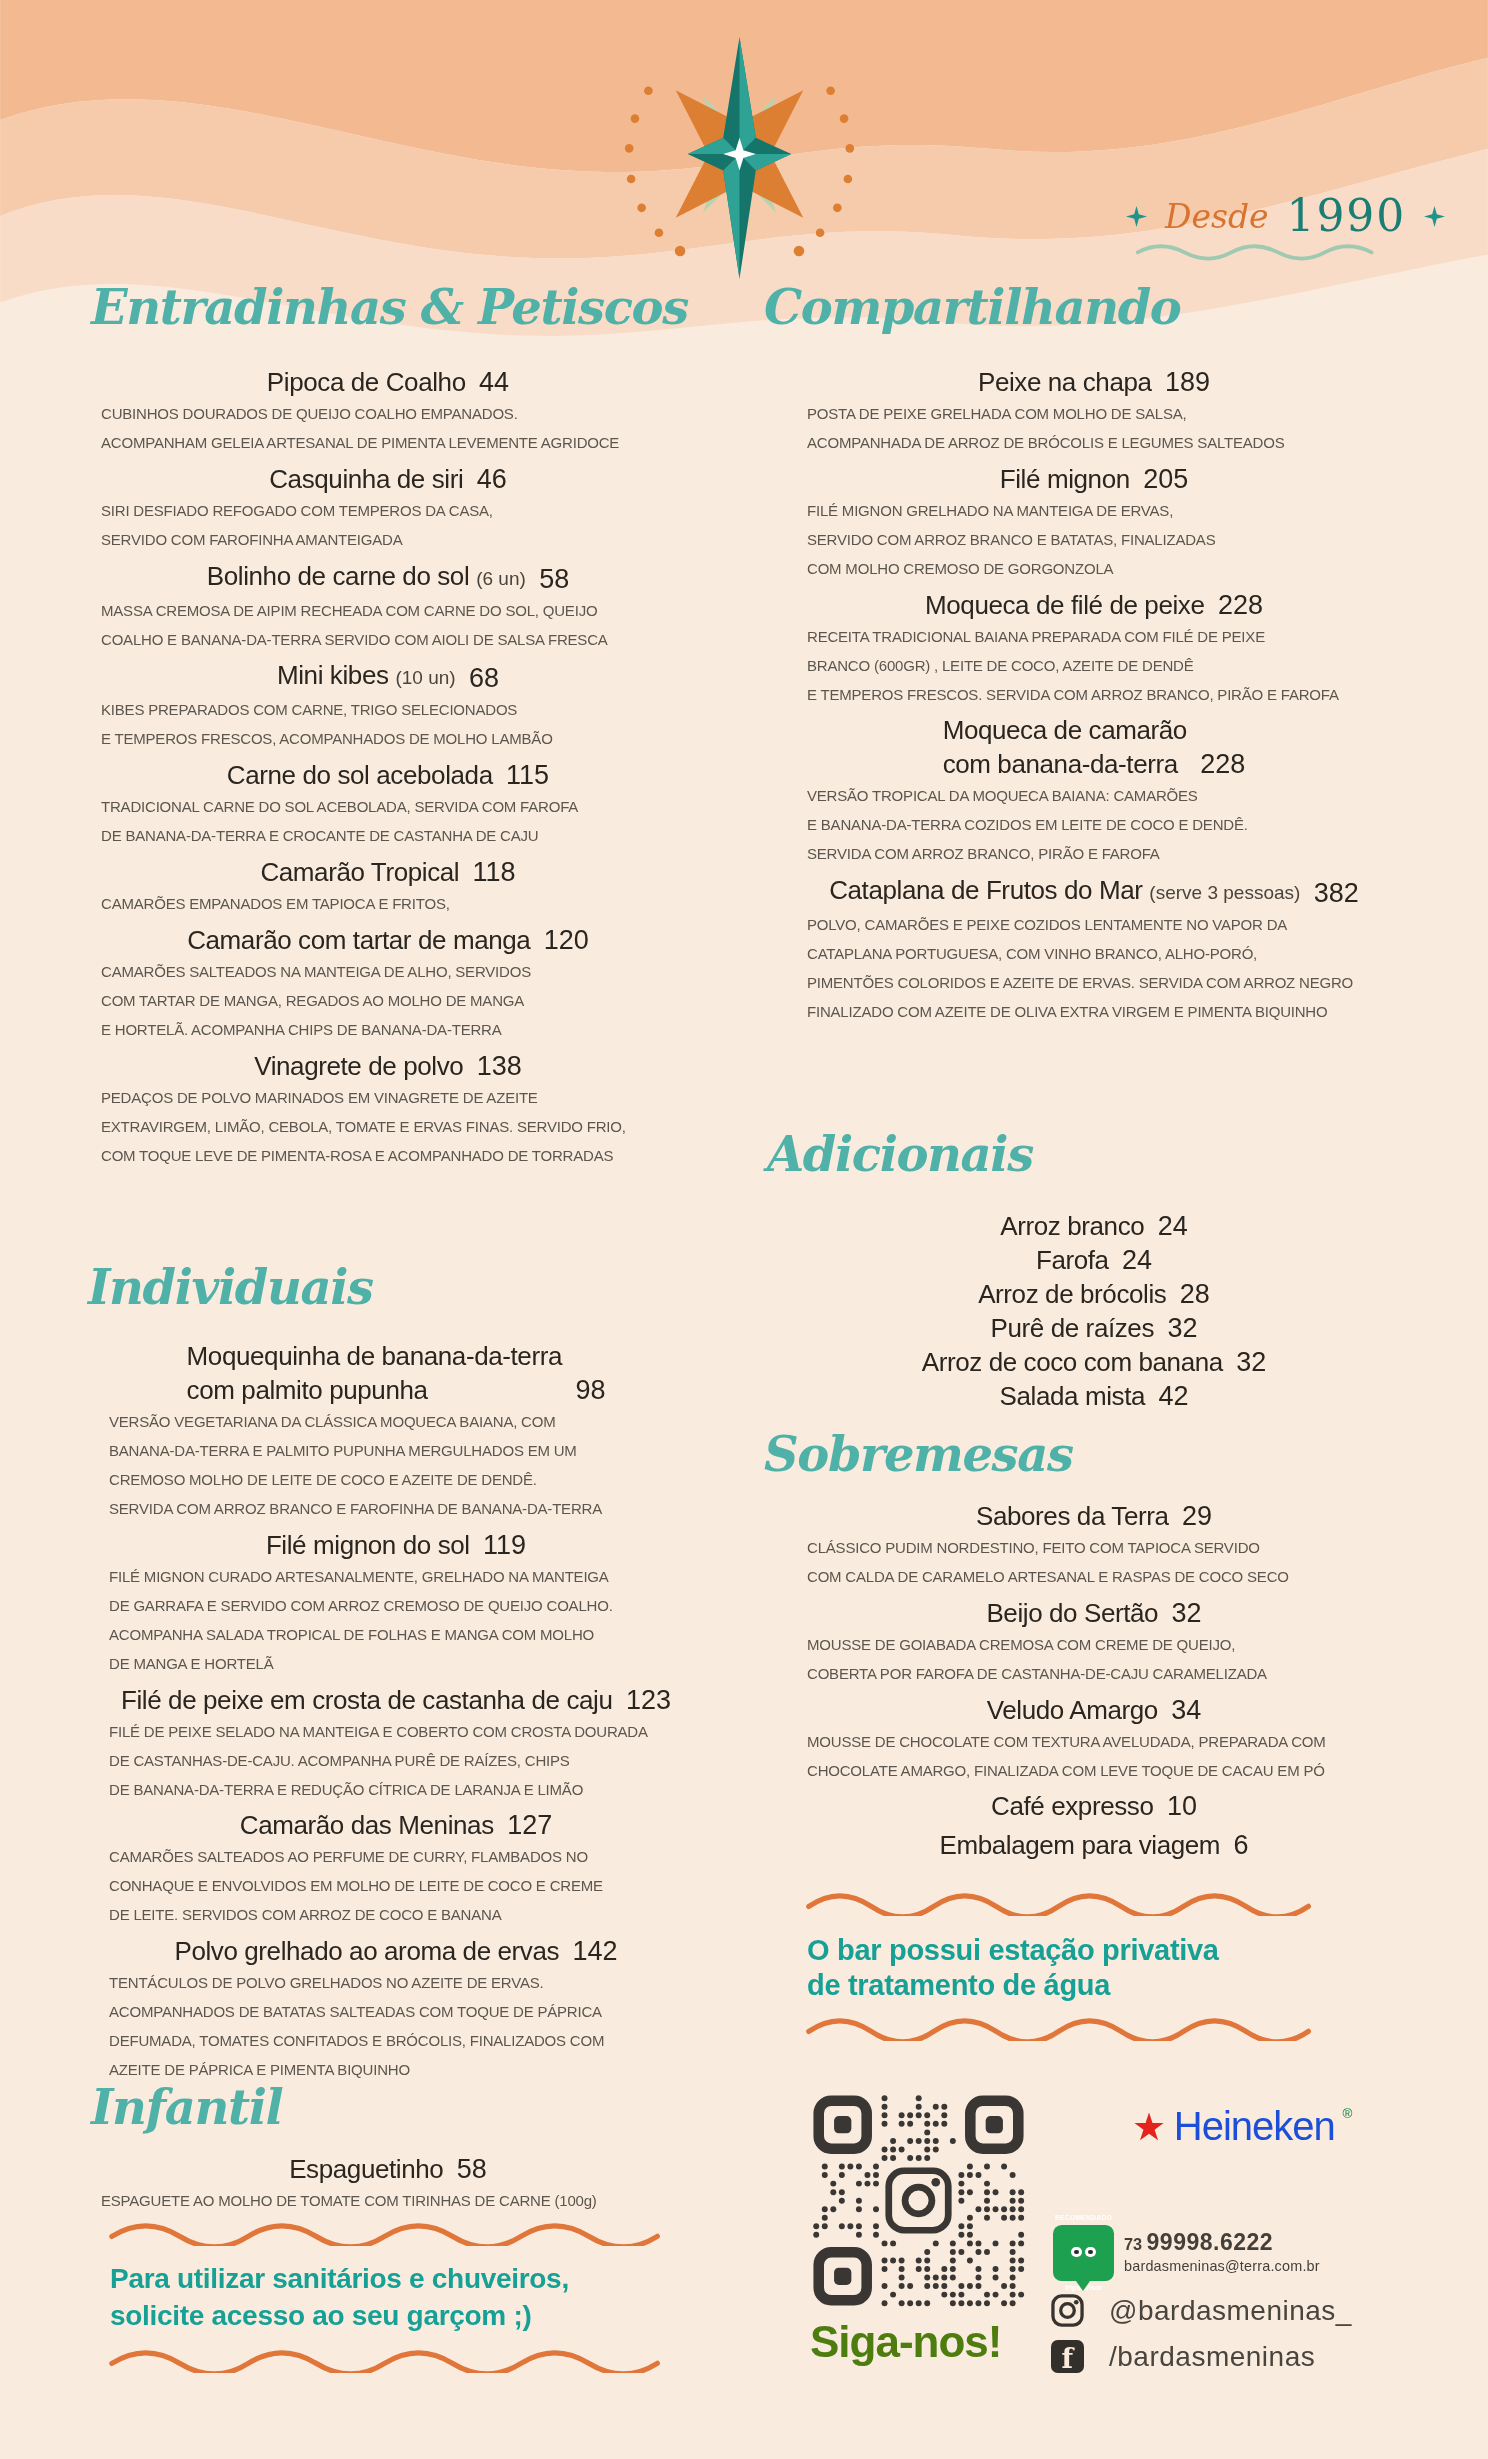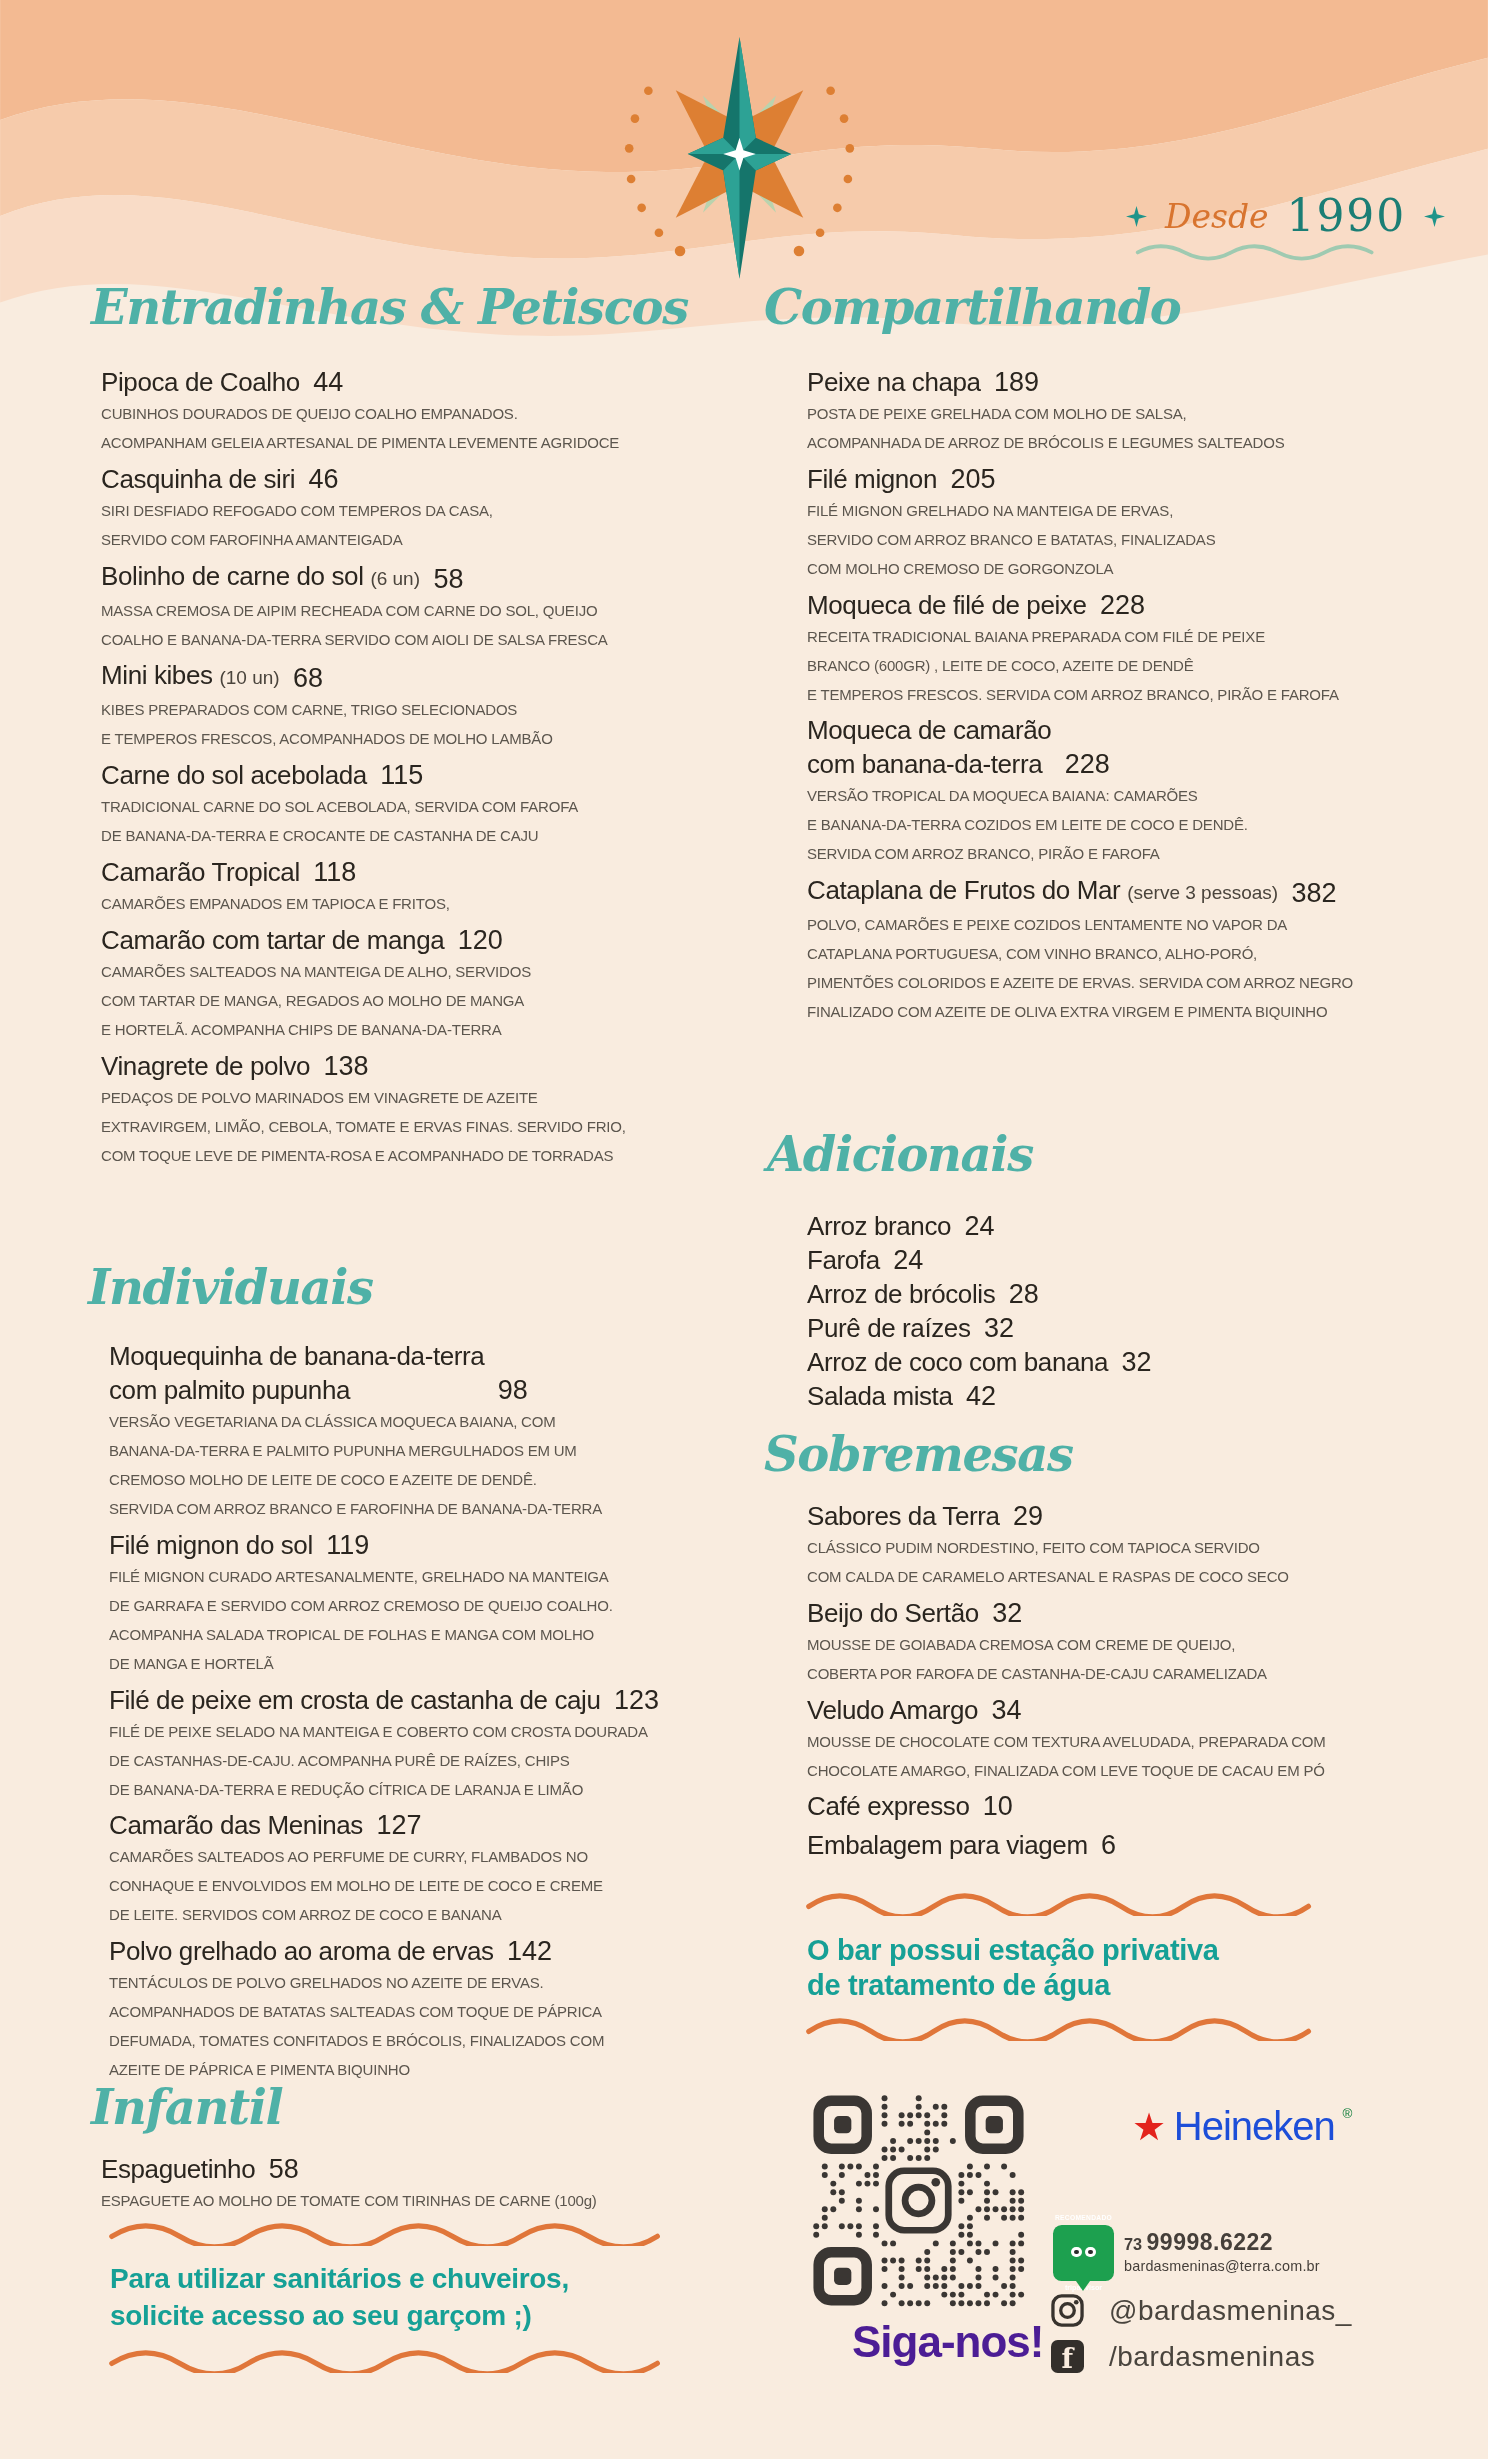--- a/index.html
+++ b/index.html
@@ -11,39 +11,39 @@
   
   #waves{position:absolute;left:0;top:0}
   
   .script-h{
     position:absolute;font-family:"DejaVu Serif",serif;font-style:italic;font-weight:bold;
     font-size:48px;color:#4fb1a7;letter-spacing:-1.4px;white-space:nowrap;line-height:1;
   }
   
   .list{position:absolute}
   .item{margin-bottom:4.8px}
-  .item-head{display:flex;justify-content:flex-start;align-items:flex-end}
+  .item-head{display:flex;justify-content:center;align-items:flex-end}
   .item-name{font-size:26px;line-height:34px;color:#2a251f;letter-spacing:-0.4px}
   .item-name .suffix{font-size:19px;color:#4a443c;letter-spacing:0}
   .item-price{font-size:27px;line-height:34px;color:#2a251f;padding-left:13.4px}
   .item-desc{font-size:15px;line-height:29px;color:#5c564e;letter-spacing:-0.2px}
   #list-adicionais .item{margin:0}
   
   .note{position:absolute;font-weight:bold;color:#16a096;letter-spacing:-0.3px}
   #note-restrooms{font-size:28px;line-height:37px}
   #note-water{font-size:29px;line-height:35px}
   
   .squig{position:absolute}
   
   #since{position:absolute;left:1126px;top:194px;display:flex;align-items:center;gap:18px;white-space:nowrap}
   #since .since-label{font-family:"DejaVu Serif",serif;font-style:italic;font-size:33px;color:#d8742f}
   #since .since-year{font-family:"DejaVu Serif",serif;font-size:44px;color:#1b7e75;letter-spacing:1.9px;line-height:1}
   
   #qr{position:absolute;left:812px;top:2094px}
-  #follow{position:absolute;left:852px;top:2317px;font-size:44px;font-weight:bold;color:#4c1d95;letter-spacing:-1px}
+  #follow{position:absolute;left:810px;top:2317px;font-size:44px;font-weight:bold;color:#4d7c0f;letter-spacing:-1px}
   #heineken{position:absolute;left:1132px;top:2104px;display:flex;align-items:center;gap:7.7px;white-space:nowrap}
   #heineken .hk-star{font-size:38px;color:#e3231c;line-height:1}
   #heineken .hk-word{font-size:40px;font-weight:normal;color:#1d4ed8;letter-spacing:-1px}
   #heineken .hk-reg{font-size:13.4px;color:#0a7b36;vertical-align:top;position:relative;top:-13.4px}
   #tripadvisor{
     position:absolute;left:1053px;top:2225px;width:61px;height:56px;background:#1da04f;border-radius:8.6px;
     display:flex;flex-direction:column;align-items:center;justify-content:center;color:#fff;gap:23px;
   }
   #tripadvisor:after{content:"";position:absolute;left:23px;bottom:-9.6px;border-left:7.7px solid transparent;
     border-right:7.7px solid transparent;border-top:10.6px solid #1da04f}

